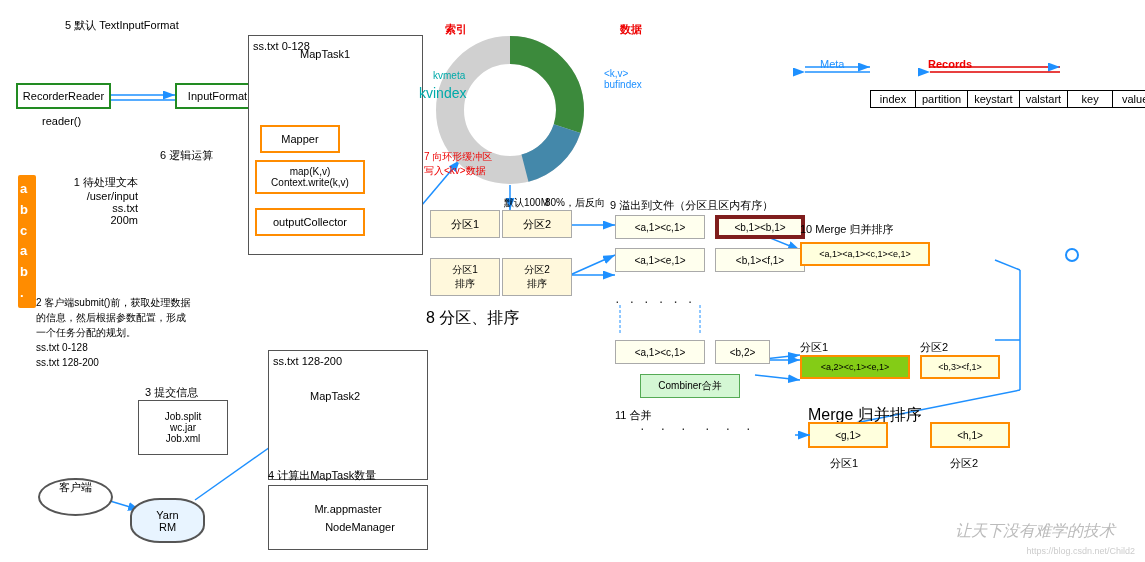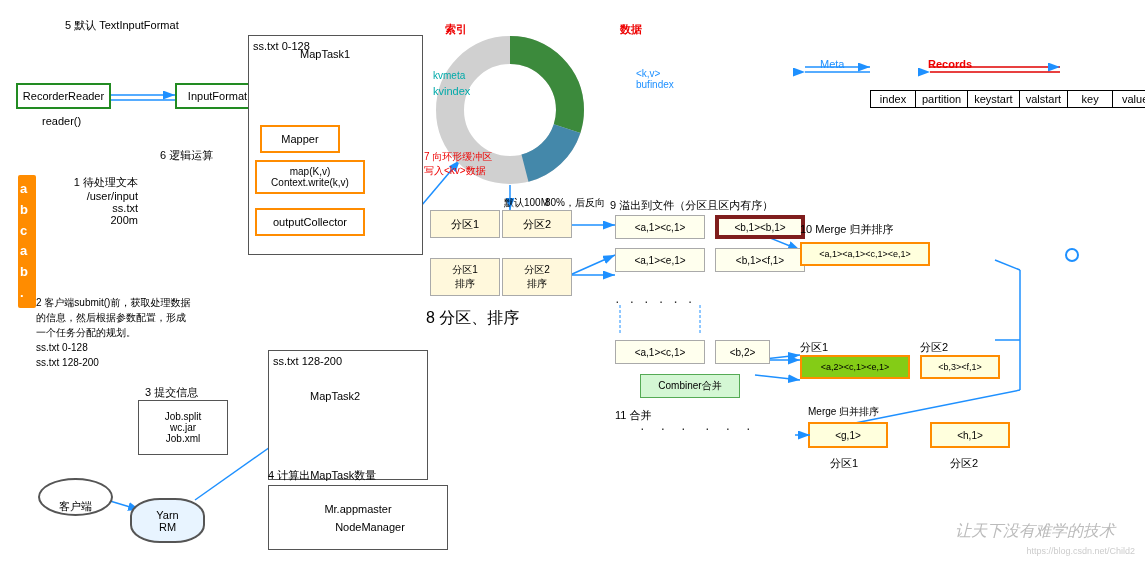--- a/index.html
+++ b/index.html
@@ -216,29 +216,29 @@
   </div>
 
   <div class="label label-red" style="left:445px; top:22px; font-weight:bold;">
     <span>索引</span>
   </div>
 
   <div class="label label-cyan" style="left:433px; top:70px; font-size:10px;">
     <span>kvmeta</span>
   </div>
 
-  <div class="label label-cyan" style="left:433px; top:85px; font-size:11px;">
+  <div class="label label-cyan" style="left:419px; top:85px; font-size:14px;">
     <span>kvindex</span>
   </div>
 
   <div class="label label-red" style="left:620px; top:22px; font-weight:bold;">
     <span>数据</span>
   </div>
 
-  <div class="label" style="left:636px; top:68px; font-size:10px; color:#1e90ff;">
+  <div class="label" style="left:604px; top:68px; font-size:10px; color:#1e90ff;">
     <span style="white-space:pre;">&lt;k,v&gt;
 bufindex</span>
   </div>
 
   <div class="label label-red" style="left:424px; top:150px; font-size:10px; width:100px;">
     <span style="white-space:pre-line;">7 向环形缓冲区
 写入&lt;kv&gt;数据</span>
   </div>
 
   <div class="label" style="left:460px; top:196px; font-size:10px;padding-left:44px;">
@@ -330,21 +330,21 @@
     <span>11 合并</span>
   </div>
 
   <div class="label" style="left:640px; top:420px; font-size:14px; color:#333; letter-spacing:6px;">
     <span>· · ·</span>
   </div>
   <div class="label" style="left:705px; top:420px; font-size:14px; color:#333; letter-spacing:6px;">
     <span>· · ·</span>
   </div>
 
-  <div class="label" style="left:808px; top:405px; font-size:10px;">
+  <div class="label" style="left:808px; top:405px; font-size:16px;">
     <span>Merge 归并排序</span>
   </div>
 
   <div class="box" style="left:808px; top:422px; width:80px; height:26px; background:#ffd; border:2px solid #ff8c00; font-size:10px;">
     <span>&lt;g,1&gt;</span>
   </div>
   <div class="box" style="left:930px; top:422px; width:80px; height:26px; background:#ffd; border:2px solid #ff8c00; font-size:10px;">
     <span>&lt;h,1&gt;</span>
   </div>
 
@@ -369,42 +369,42 @@
   </div>
 
   <div class="label" style="left:310px; top:390px;">
     <span>MapTask2</span>
   </div>
 
   <div class="label" style="left:268px; top:468px; font-size:11px;">
     <span>4 计算出MapTask数量</span>
   </div>
 
-  <div class="box" style="left:268px; top:485px; width:180px; height:65px; border:1px solid #555; flex-direction:column; gap:6px;">
+  <div class="box" style="left:268px; top:485px; width:160px; height:65px; border:1px solid #555; flex-direction:column; gap:6px;">
     <span style="font-size:11px;">Mr.appmaster</span>
     <span style="font-size:11px;margin-left:24px;">NodeManager</span>
   </div>
 
   <div class="label" style="left:36px; top:295px; width:155px; font-size:10px; line-height:1.5;">
     <span style="white-space:pre-line;">2 客户端submit()前，获取处理数据的信息，然后根据参数配置，形成一个任务分配的规划。
 ss.txt 0-128
 ss.txt 128-200</span>
   </div>
 
   <div class="label" style="left:145px; top:385px; font-size:11px;">
     <span>3 提交信息</span>
   </div>
 
   <div class="box" style="left:138px; top:400px; width:90px; height:55px; border:1px solid #555; flex-direction:column; font-size:10px;">
     <span style="white-space:pre-line; text-align:center;">Job.split
 wc.jar
 Job.xml</span>
   </div>
 
-  <div style="position:absolute; left:38px; top:478px; width:75px; height:38px; border-radius:50%; border:2px solid #555; display:flex; align-items:flex-end; justify-content:center; font-size:11px; background:#fff;">
+  <div style="position:absolute; left:38px; top:478px; width:75px; height:38px; border-radius:50%; border:2px solid #555; display:flex; align-items:flex-start; justify-content:center; font-size:11px; background:#fff;">
     <span>客户端</span>
   </div>
 
   <div style="position:absolute; left:130px; top:498px; width:75px; height:45px; border-radius:40%; border:2px solid #555; display:flex; align-items:center; justify-content:center; font-size:11px; background:#e8f4ff;">
     <span style="white-space:pre; text-align:center;">Yarn
 RM</span>
   </div>
 
   <div class="label label-blue" style="left:820px; top:58px; font-size:11px;">
     <span>Meta</span>

